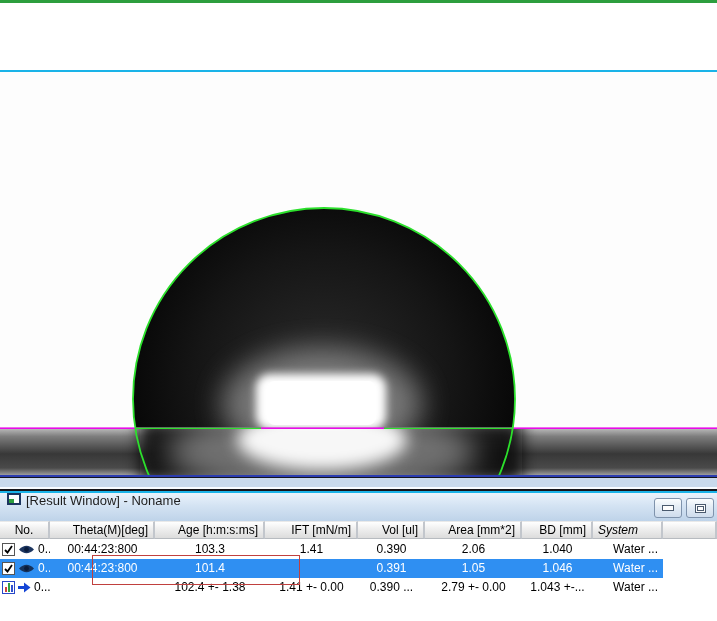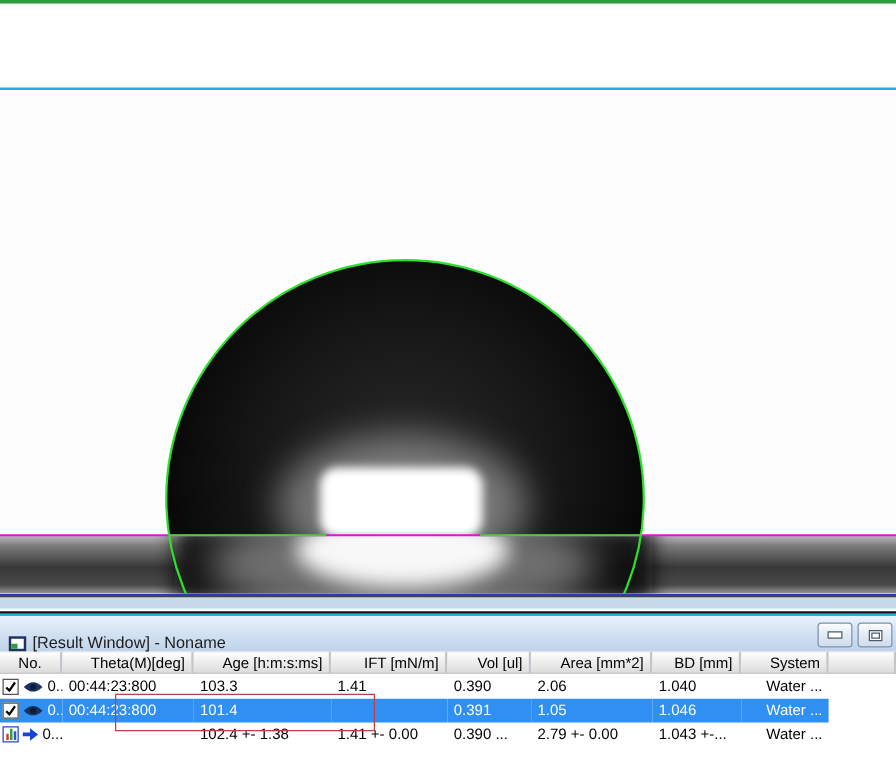--- a/index.html
+++ b/index.html
@@ -22,21 +22,21 @@
   .blueline{height:2px;background:var(--bottom-line-blue);}
   .blackline1{height:1px;background:#15151d;}
   .lightgap{height:9px;background:#c8d9ec;}
   .whiteline{height:2px;background:#f7fbff;}
   .blackline2{height:2px;background:#14141a;}
   .cyanline2{height:2px;background:var(--divider-cyan);}
 
   
   .titlebar{position:relative;height:28px;
     background:linear-gradient(#eaf3fc,#d4e3f3 45%,#bed3e9);
-    display:flex;align-items:flex-end;}
+    display:flex;align-items:flex-start;}
   .win-icon{width:14px;height:12px;margin-left:7px;margin-right:5px;
     background:#fff;border:2px solid #1c3560;position:relative;box-sizing:border-box;}
   .win-icon::after{content:"";position:absolute;left:0;bottom:0;width:5px;height:4px;
     background:var(--accent-green);}
   .title-text{font-size:13px;color:#1d1d1d;}
   .tb-btns{position:absolute;right:3px;top:5px;display:flex;gap:4px;}
   .tb-btn{width:28px;height:20px;border:1px solid #7f93ac;border-radius:3px;
     background:linear-gradient(#fbfdfe,#e3ecf5 45%,#cfdded);
     display:flex;align-items:center;justify-content:center;box-sizing:border-box;}
   .glyph-min{width:12px;height:6px;border:1px solid #4a5a6e;background:#fdfdfd;box-sizing:border-box;}
@@ -46,25 +46,25 @@
 
   
   .grid{display:grid;grid-template-columns:50px 105px 110px 93px 67px 97px 71px 70px 54px;}
   .hdr{height:19px;}
   .hcell{box-sizing:border-box;height:18px;line-height:17px;font-size:12px;color:#000;
     background:linear-gradient(#ffffff,#f0f0f0 40%,#dcdcdc);
     border-right:2px solid #c2c6cc;border-bottom:1px solid #b7bbc0;border-top:1px solid #e9e9e9;
     padding:0 5px;white-space:nowrap;overflow:hidden;}
   .h-right{text-align:right;}
   .h-center{text-align:center;}
-  .h-left{text-align:right;}
+  .h-left{text-align:left;font-style:italic;}
 
   .row{height:19px;background:#fff;}
   .cell{box-sizing:border-box;height:19px;line-height:19px;font-size:12px;color:#000;
-    padding:0 5px;white-space:nowrap;overflow:hidden;text-align:left;}
+    padding:0 5px;white-space:nowrap;overflow:hidden;text-align:center;}
   .cell.sys{text-align:right;padding-left:6px;}
   .cell.first{display:flex;align-items:center;gap:3px;padding:0 2px;text-align:left;}
   .row.selected .cell{background:var(--selection-blue);color:#fff;}
   .row.selected .cell.lastempty{background:#fff;}
 
   .checkbox{width:13px;height:13px;background:#fff;border:1px solid #555;box-sizing:border-box;
     display:flex;align-items:center;justify-content:center;flex:0 0 auto;}
   .eye{flex:0 0 auto;}
   .chart-ico{width:13px;height:13px;background:#fff;border:1px solid #2847c8;box-sizing:border-box;
     display:flex;align-items:flex-end;justify-content:center;gap:1px;padding:1px;flex:0 0 auto;}

